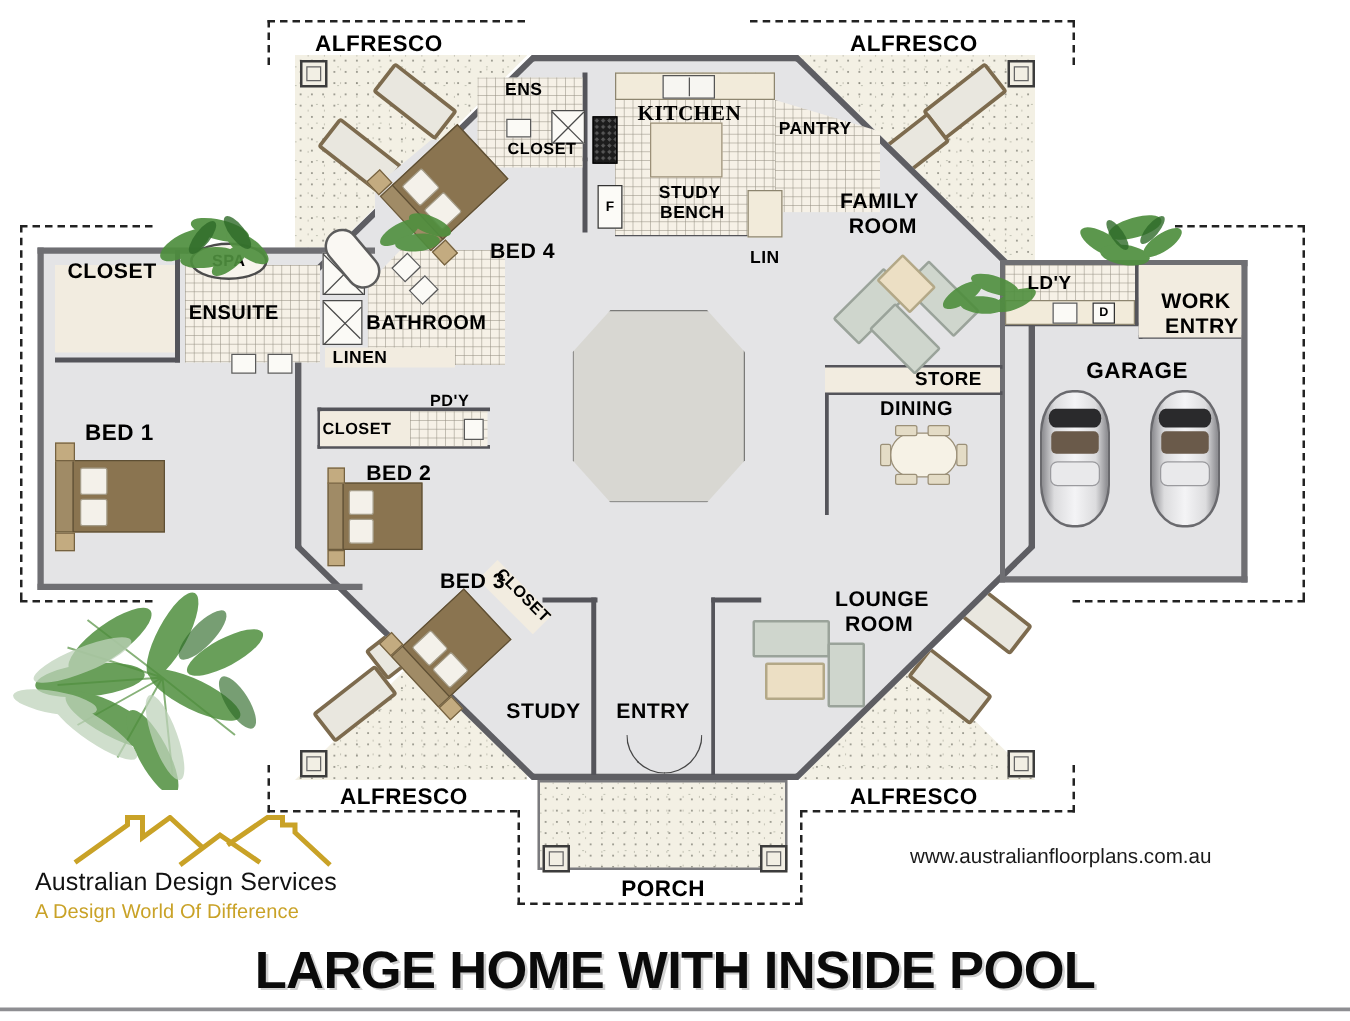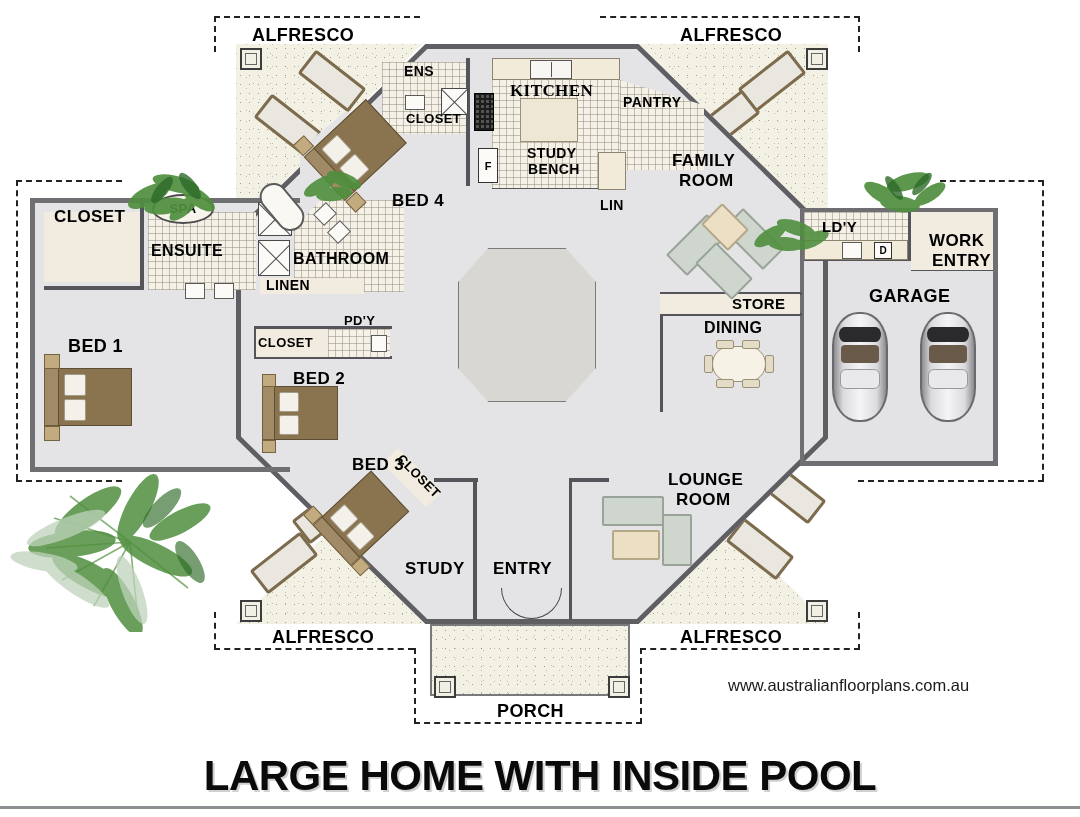--- a/index.html
+++ b/index.html
@@ -481,18 +481,29 @@
       <ellipse cx="66" cy="132" rx="40" ry="10" transform="rotate(34 66 132)"></ellipse>
       <ellipse cx="122" cy="138" rx="36" ry="10" transform="rotate(70 122 138)"></ellipse>
       <ellipse cx="34" cy="110" rx="34" ry="9" transform="rotate(10 34 110)"></ellipse>
     </g>
     <g fill="#2f6b29" opacity=".65">
       <ellipse cx="152" cy="56" rx="26" ry="9" transform="rotate(-46 152 56)"></ellipse>
       <ellipse cx="180" cy="110" rx="24" ry="9" transform="rotate(58 180 110)"></ellipse>
     </g>
   </svg>
 
+  <div id="logo-wrap">
+    <svg id="logo-roof" viewBox="0 0 224 42">
+      <g fill="none" stroke="#c9a227" stroke-width="4" stroke-linejoin="miter">
+        <path d="M2 38 L44 8 L44 2 L56 2 L56 18 L78 2 L104 26"></path>
+        <path d="M86 40 L118 16 L150 38"></path>
+        <path d="M124 24 L156 2 L168 2 L168 8 L178 8 L178 14 L206 40"></path>
+      </g>
+    </svg>
+    <div id="logo-name">Australian Design Services</div>
+    <div id="logo-tag">A Design World Of Difference</div>
+  </div>
 
   <div id="main-title">LARGE HOME WITH INSIDE POOL</div>
   <div id="site-url">www.australianfloorplans.com.au</div>
   <div id="bottom-rule"></div>
 
 </div>
 
 </body></html>

